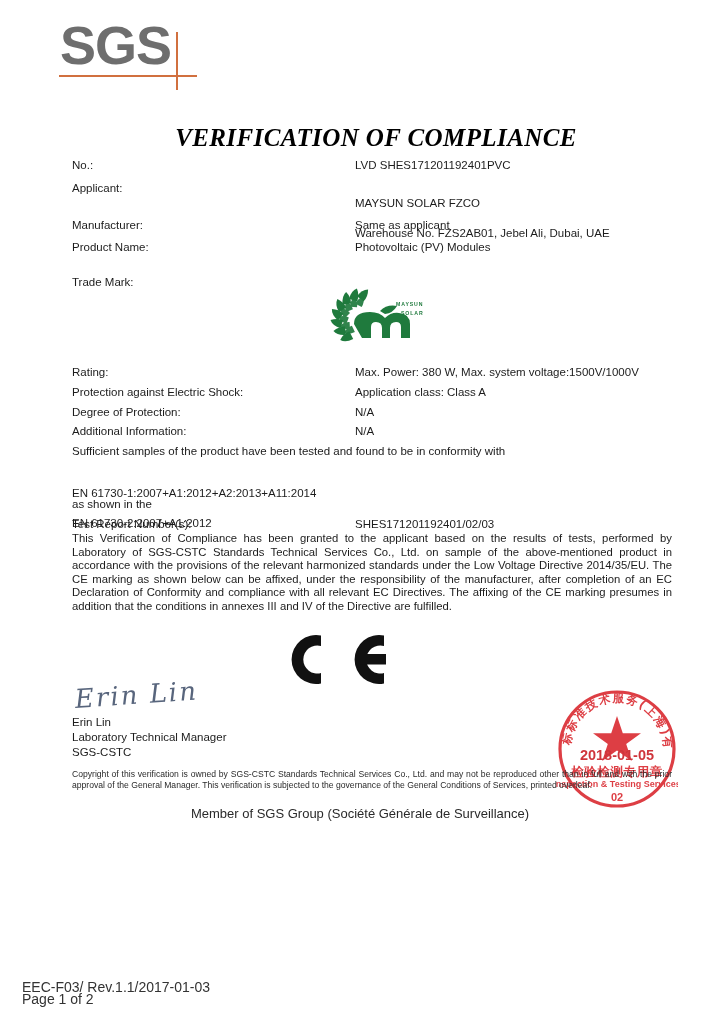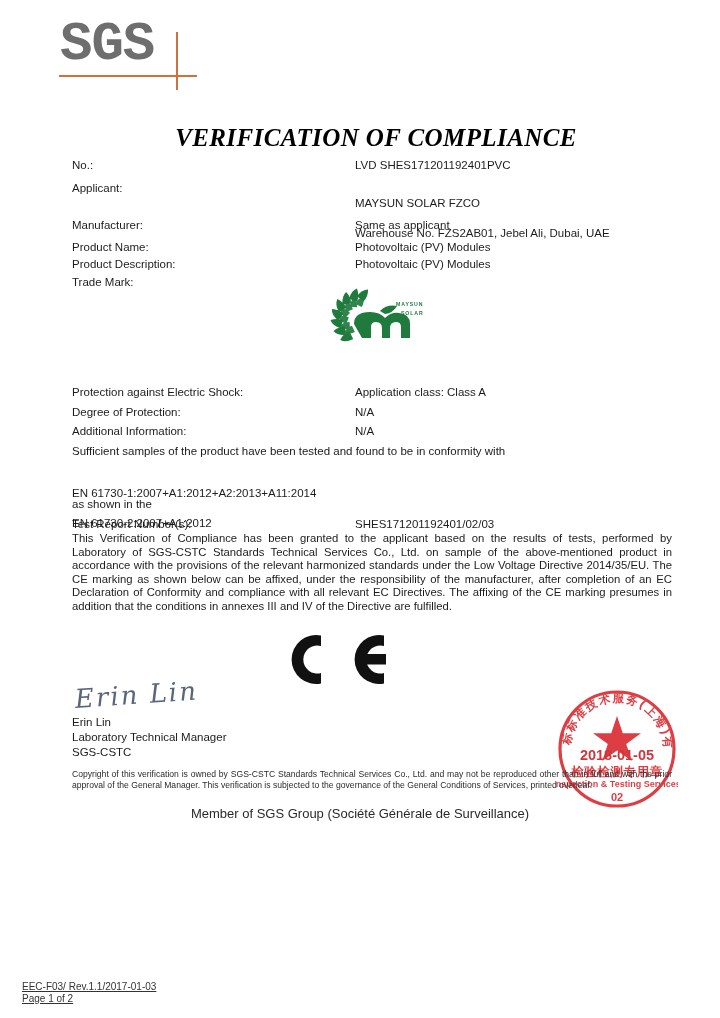--- a/index.html
+++ b/index.html
@@ -10,21 +10,21 @@
     color:#1a1a1a;
     position:relative;
     overflow:hidden;
     -webkit-font-smoothing:antialiased;
   }
   .page{position:absolute;inset:0;}
 
   
   .logo-wrap{position:absolute;left:60px;top:18px;width:140px;height:72px;}
   .logo-text{
-    font-family:Liberation Mono, monospace;
+    font-family:Liberation Sans, sans-serif;
     font-weight:bold;
     font-size:54px;
     letter-spacing:-1px;
     color:#6e6e6e;
     line-height:54px;
     position:absolute;left:0;top:0;
   }
   .logo-rule{position:absolute;left:-1px;top:57px;width:138px;height:2px;background:#d1703f;}
   .logo-tick{position:absolute;left:116px;top:14px;width:2px;height:58px;background:#d1703f;}
 
@@ -79,21 +79,21 @@
     position:absolute;left:72px;top:769px;width:600px;
     font-size:8.6px;line-height:10.6px;color:#2a2a2a;
     text-align:justify;
   }
   .member{
     position:absolute;left:0;top:806px;width:720px;text-align:center;
     font-size:13px;color:#2a2a2a;
   }
 
   
-  .footer{position:absolute;left:22px;top:981px;font-size:10px;line-height:12px;color:#333;text-decoration:underline;}
+  .footer{position:absolute;left:22px;top:981px;font-size:14px;line-height:12px;color:#333;}
 
   
   .stamp{position:absolute;left:556px;top:688px;width:122px;height:122px;pointer-events:none;}
 </style>
 </head>
 <body>
 
 <div class="page">
 
   <div class="logo-wrap">
@@ -113,23 +113,20 @@
   </div>
 
   <div class="field" style="top:218px">
     <span class="lbl">Manufacturer:</span><span class="val">Same as applicant</span>
   </div>
 
   <div class="field" style="top:240px">
     <span class="lbl">Product Name:</span><span class="val">Photovoltaic (PV) Modules</span>
   </div>
 
-  <div class="field" style="top:257px">
-    <span class="lbl">Product Description:</span><span class="val">Photovoltaic (PV) Modules</span>
-  </div>
 
   <div class="field" style="top:275px">
     <span class="lbl">Trade Mark:</span>
   </div>
 
   <div class="tm">
     <svg width="120" height="62" viewBox="0 0 120 62" xmlns="http://www.w3.org/2000/svg">
       <g fill="#1f7a3d">
 
         <g transform="translate(42,34)">
@@ -158,20 +155,23 @@
 
         <path d="M62,27 q7,-7 17,-5 q-4,7 -12,8 z"></path>
       </g>
       <g fill="#1f7a3d" font-family="'Liberation Sans',sans-serif" font-size="5.2" font-weight="bold" letter-spacing="0.9">
         <text x="78" y="22">MAYSUN</text>
         <text x="83" y="31">SOLAR</text>
       </g>
     </svg>
   </div>
 
+  <div class="field" style="top:365px">
+    <span class="lbl">Rating:</span><span class="val">Max. Power: 380 W, Max. system voltage:1500V/1000V</span>
+  </div>
 
   <div class="field" style="top:385px">
     <span class="lbl">Protection against Electric Shock:</span><span class="val">Application class: Class A</span>
   </div>
 
   <div class="field" style="top:405px">
     <span class="lbl">Degree of Protection:</span><span class="val">N/A</span>
   </div>
 
   <div class="field" style="top:424px">

